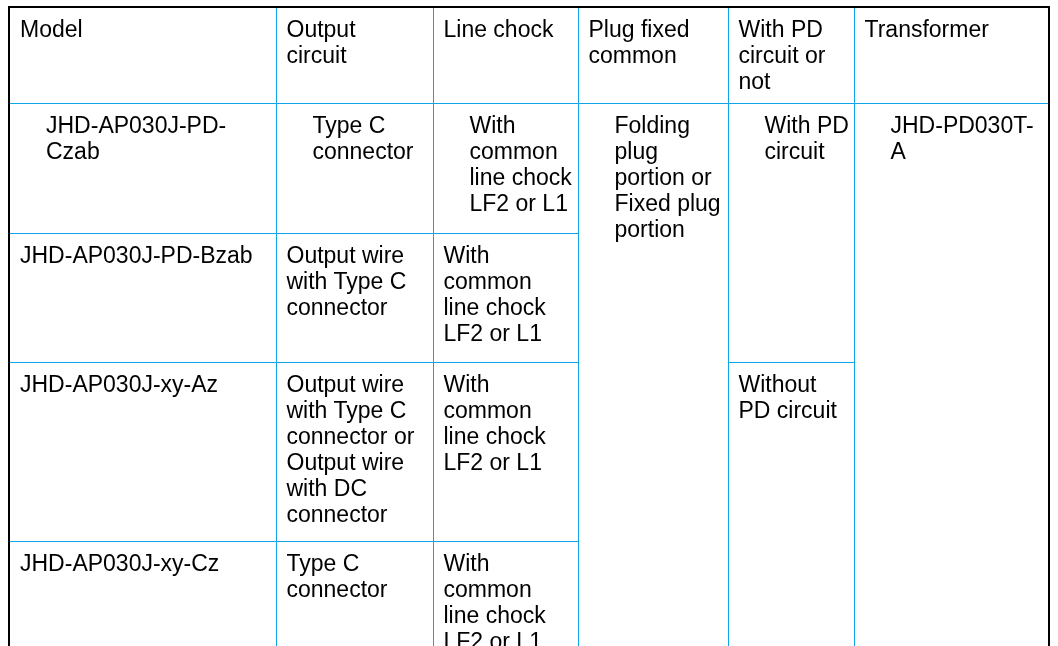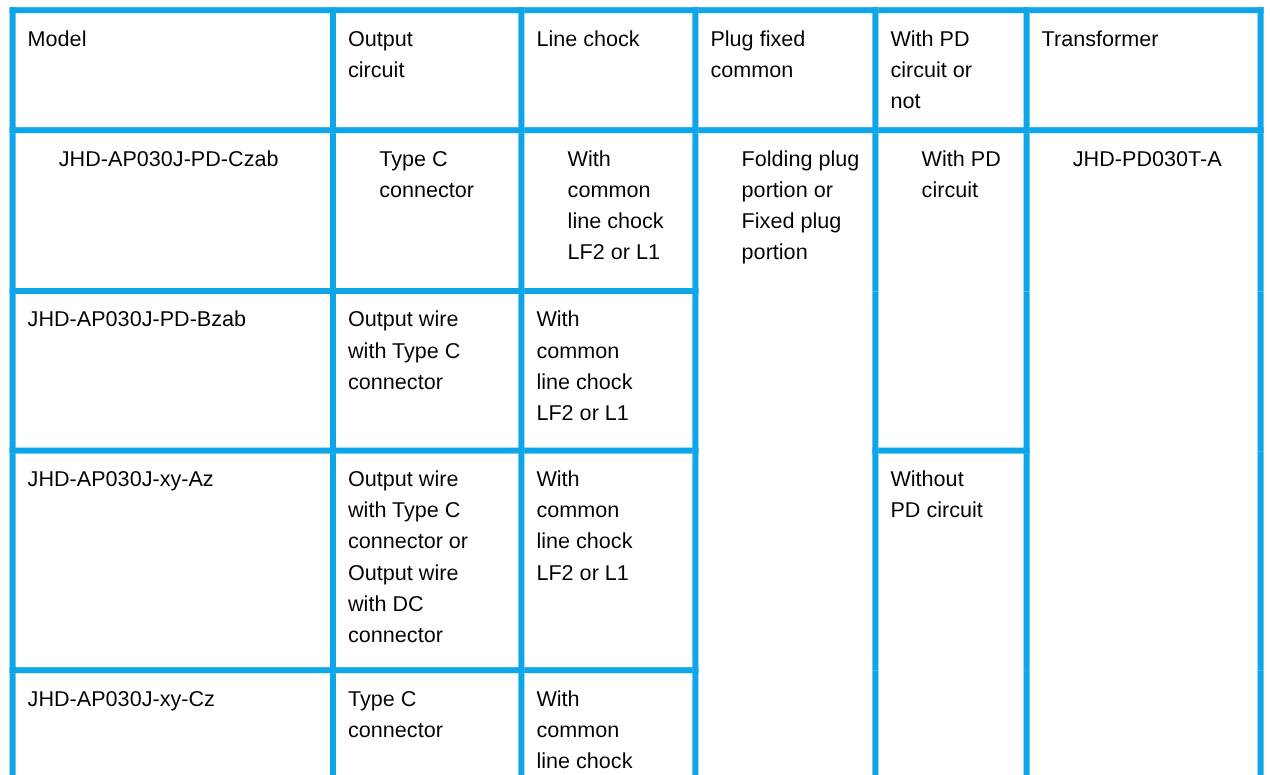--- a/index.html
+++ b/index.html
@@ -26,24 +26,24 @@
     position: absolute;
     left: 8px;
     top: 6px;
     width: 1040px;
     border-collapse: collapse;
     table-layout: fixed;
     background: #ffffff;
   }
 
   table.spec-table td {
-    border: 5px solid #0ea5e9;
+    border: 1px solid #0ea5e9;
     vertical-align: top;
     padding: 8px 0 6px 10px;
-    font-size: 18px;
+    font-size: 23px;
     line-height: 26px;
     font-family: "Liberation Sans", sans-serif;
     color: #000000;
     font-weight: normal;
     white-space: pre-line;
   }
 
   
   table.spec-table {
     border: 2px solid #000000;

